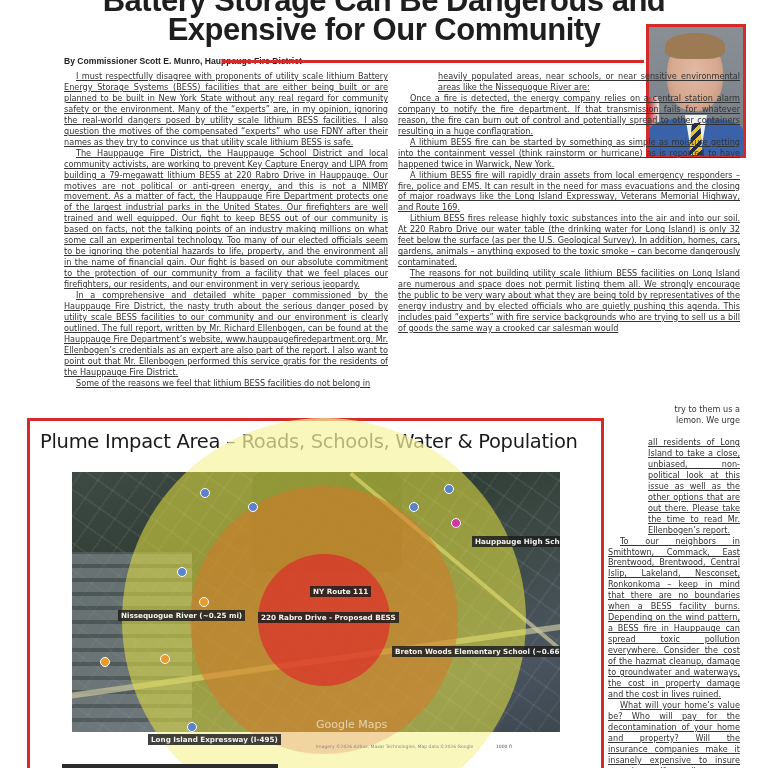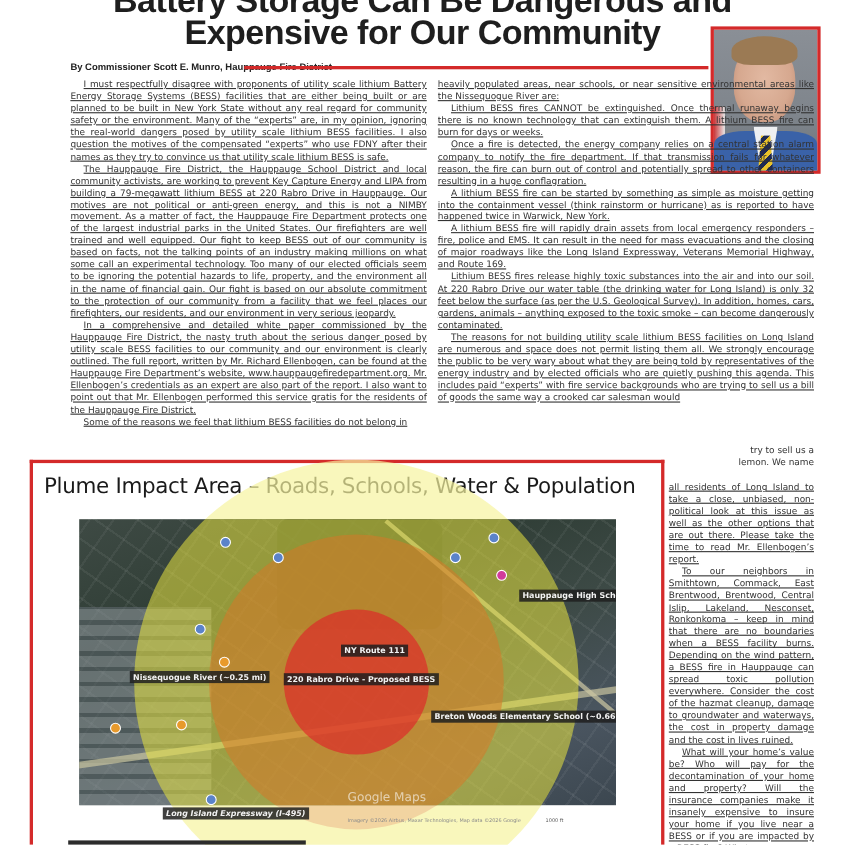--- a/index.html
+++ b/index.html
@@ -18,21 +18,21 @@
                        background:radial-gradient(ellipse at 50% 45%, #e2b9a2 0%, #d6a88f 60%, #b88670 100%); }
   .photo-frame .hair { position:absolute; left:16px; top:6px; width:60px; height:26px; border-radius:50% 50% 30% 30%; background:#9b7a54; }
   .photo-frame .suit { position:absolute; left:0; top:92px; width:94px; height:40px; background:#3a62a8; border-radius:30% 30% 0 0; }
   .photo-frame .shirt { position:absolute; left:36px; top:88px; width:22px; height:40px; background:#eef0f2; clip-path:polygon(0 0,100% 0,70% 100%,30% 100%); }
   .photo-frame .tie { position:absolute; left:40px; top:96px; width:14px; height:36px;
                       background:repeating-linear-gradient(135deg,#e8c22a 0 4px,#1e2a52 4px 8px); clip-path:polygon(20% 0,80% 0,100% 100%,0 100%); }
   .photo-frame .flag { position:absolute; left:0; top:70px; width:10px; height:40px; background:linear-gradient(90deg,#c8393b,#e9e9e9); }
 
   .col { position:absolute; font-size:8.15px; line-height:10.95px; text-align:justify; color:#333;text-decoration:underline; }
   .col p { margin:0; text-indent:12px; }
-  .col p.noindent { text-indent:0; }
+  .col p.noindent { text-indent:0;margin-left:40px; }
   .col-left { left:64px; top:71px; width:324px; }
   .col-right { left:398px; top:71px; width:342px; }
   .col-right-narrow { left:608px; top:437px; width:132px; }
   .col-right-tail { position:absolute; left:664px; top:404px; width:76px; font-size:8.15px; line-height:10.95px; text-align:right; color:#333; }
 
   .red-rule-h { position:absolute; left:27px; top:418px; width:577px; height:3px; background:#d42a2a; }
   .red-rule-v-left { position:absolute; left:27px; top:418px; width:3px; height:350px; background:#d42a2a; }
   .red-rule-v-right { position:absolute; left:601px; top:418px; width:3px; height:350px; background:#d42a2a; }
   .chart-title { position:absolute; left:40px; top:430px; font-size:19.5px; color:#1a1a1a; font-family:"DejaVu Sans", sans-serif; letter-spacing:-0.3px; }
 
@@ -84,28 +84,27 @@
 
 <div class="col col-left">
   <p>I must respectfully disagree with proponents of utility scale lithium Battery Energy Storage Systems (BESS) facilities that are either being built or are planned to be built in New York State without any real regard for community safety or the environment. Many of the “experts” are, in my opinion, ignoring the real-world dangers posed by utility scale lithium BESS facilities. I also question the motives of the compensated “experts” who use FDNY after their names as they try to convince us that utility scale lithium BESS is safe.</p>
   <p>The Hauppauge Fire District, the Hauppauge School District and local community activists, are working to prevent Key Capture Energy and LIPA from building a 79-megawatt lithium BESS at 220 Rabro Drive in Hauppauge. Our motives are not political or anti-green energy, and this is not a NIMBY movement. As a matter of fact, the Hauppauge Fire Department protects one of the largest industrial parks in the United States. Our firefighters are well trained and well equipped. Our fight to keep BESS out of our community is based on facts, not the talking points of an industry making millions on what some call an experimental technology. Too many of our elected officials seem to be ignoring the potential hazards to life, property, and the environment all in the name of financial gain. Our fight is based on our absolute commitment to the protection of our community from a facility that we feel places our firefighters, our residents, and our environment in very serious jeopardy.</p>
   <p>In a comprehensive and detailed white paper commissioned by the Hauppauge Fire District, the nasty truth about the serious danger posed by utility scale BESS facilities to our community and our environment is clearly outlined. The full report, written by Mr. Richard Ellenbogen, can be found at the Hauppauge Fire Department’s website, www.hauppaugefiredepartment.org. Mr. Ellenbogen’s credentials as an expert are also part of the report. I also want to point out that Mr. Ellenbogen performed this service gratis for the residents of the Hauppauge Fire District.</p>
   <p>Some of the reasons we feel that lithium BESS facilities do not belong in</p>
 </div>
 
 <div class="col col-right">
   <p class="noindent">heavily populated areas, near schools, or near sensitive environmental areas like the Nissequogue River are:</p>
-  <p>Lithium BESS fires CANNOT be extinguished. Once thermal runaway begins there is no known technology that can extinguish them. A lithium BESS fire can burn for days or weeks.</p>
   <p>Once a fire is detected, the energy company relies on a central station alarm company to notify the fire department. If that transmission fails for whatever reason, the fire can burn out of control and potentially spread to other containers resulting in a huge conflagration.</p>
   <p>A lithium BESS fire can be started by something as simple as moisture getting into the containment vessel (think rainstorm or hurricane) as is reported to have happened twice in Warwick, New York.</p>
   <p>A lithium BESS fire will rapidly drain assets from local emergency responders – fire, police and EMS. It can result in the need for mass evacuations and the closing of major roadways like the Long Island Expressway, Veterans Memorial Highway, and Route 169.</p>
   <p>Lithium BESS fires release highly toxic substances into the air and into our soil. At 220 Rabro Drive our water table (the drinking water for Long Island) is only 32 feet below the surface (as per the U.S. Geological Survey). In addition, homes, cars, gardens, animals – anything exposed to the toxic smoke – can become dangerously contaminated.</p>
   <p>The reasons for not building utility scale lithium BESS facilities on Long Island are numerous and space does not permit listing them all. We strongly encourage the public to be very wary about what they are being told by representatives of the energy industry and by elected officials who are quietly pushing this agenda. This includes paid “experts” with fire service backgrounds who are trying to sell us a bill of goods the same way a crooked car salesman would</p>
 </div>
-<div class="col-right-tail">try to sell us a lemon. We name</div>
+<div class="col-right-tail">try to them us a lemon. We urge</div>
 
 <div class="col col-right-narrow">
   <p class="noindent">all residents of Long Island to take a close, unbiased, non-political look at this issue as well as the other options that are out there. Please take the time to read Mr. Ellenbogen’s report.</p>
   <p>To our neighbors in Smithtown, Commack, East Brentwood, Brentwood, Central Islip, Lakeland, Nesconset, Ronkonkoma – keep in mind that there are no boundaries when a BESS facility burns. Depending on the wind pattern, a BESS fire in Hauppauge can spread toxic pollution everywhere. Consider the cost of the hazmat cleanup, damage to groundwater and waterways, the cost in property damage and the cost in lives ruined.</p>
   <p>What will your home’s value be? Who will pay for the decontamination of your home and property? Will the insurance companies make it insanely expensive to insure your home if you live near a BESS or if you are impacted by a BESS fire? What</p>
 </div>
 
 <div class="red-rule-h"></div>
 <div class="red-rule-v-left"></div>
 <div class="red-rule-v-right"></div>
@@ -137,16 +136,16 @@
   <div class="map-pin pin-blue" style="left:115px; top:250px;"></div>
 
   <div class="map-label" style="left:238px; top:114px;">NY Route 111</div>
   <div class="map-label" style="left:46px; top:138px;text-align:right;">Nissequogue River (~0.25 mi)</div>
   <div class="map-label" style="left:186px; top:140px;">220 Rabro Drive - Proposed BESS</div>
   <div class="map-label" style="left:320px; top:174px;">Breton Woods Elementary School (~0.66 mi)</div>
   <div class="map-label" style="left:400px; top:64px;">Hauppauge High School (~0.95 mi)</div>
   <div class="google-mark" style="left:244px; top:246px;">Google Maps</div>
 </div>
 
-<div class="map-label" style="left:148px; top:734px;font-style:italic;">Long Island Expressway (I-495)</div>
+<div class="map-label" style="left:148px; top:734px;">Long Island Expressway (I-495)</div>
 <div class="attribution">Imagery ©2026 Airbus, Maxar Technologies, Map data ©2026 Google</div>
 <div class="scale">1000 ft</div>
 <div class="legend-bar"></div>
 
 </body></html>

